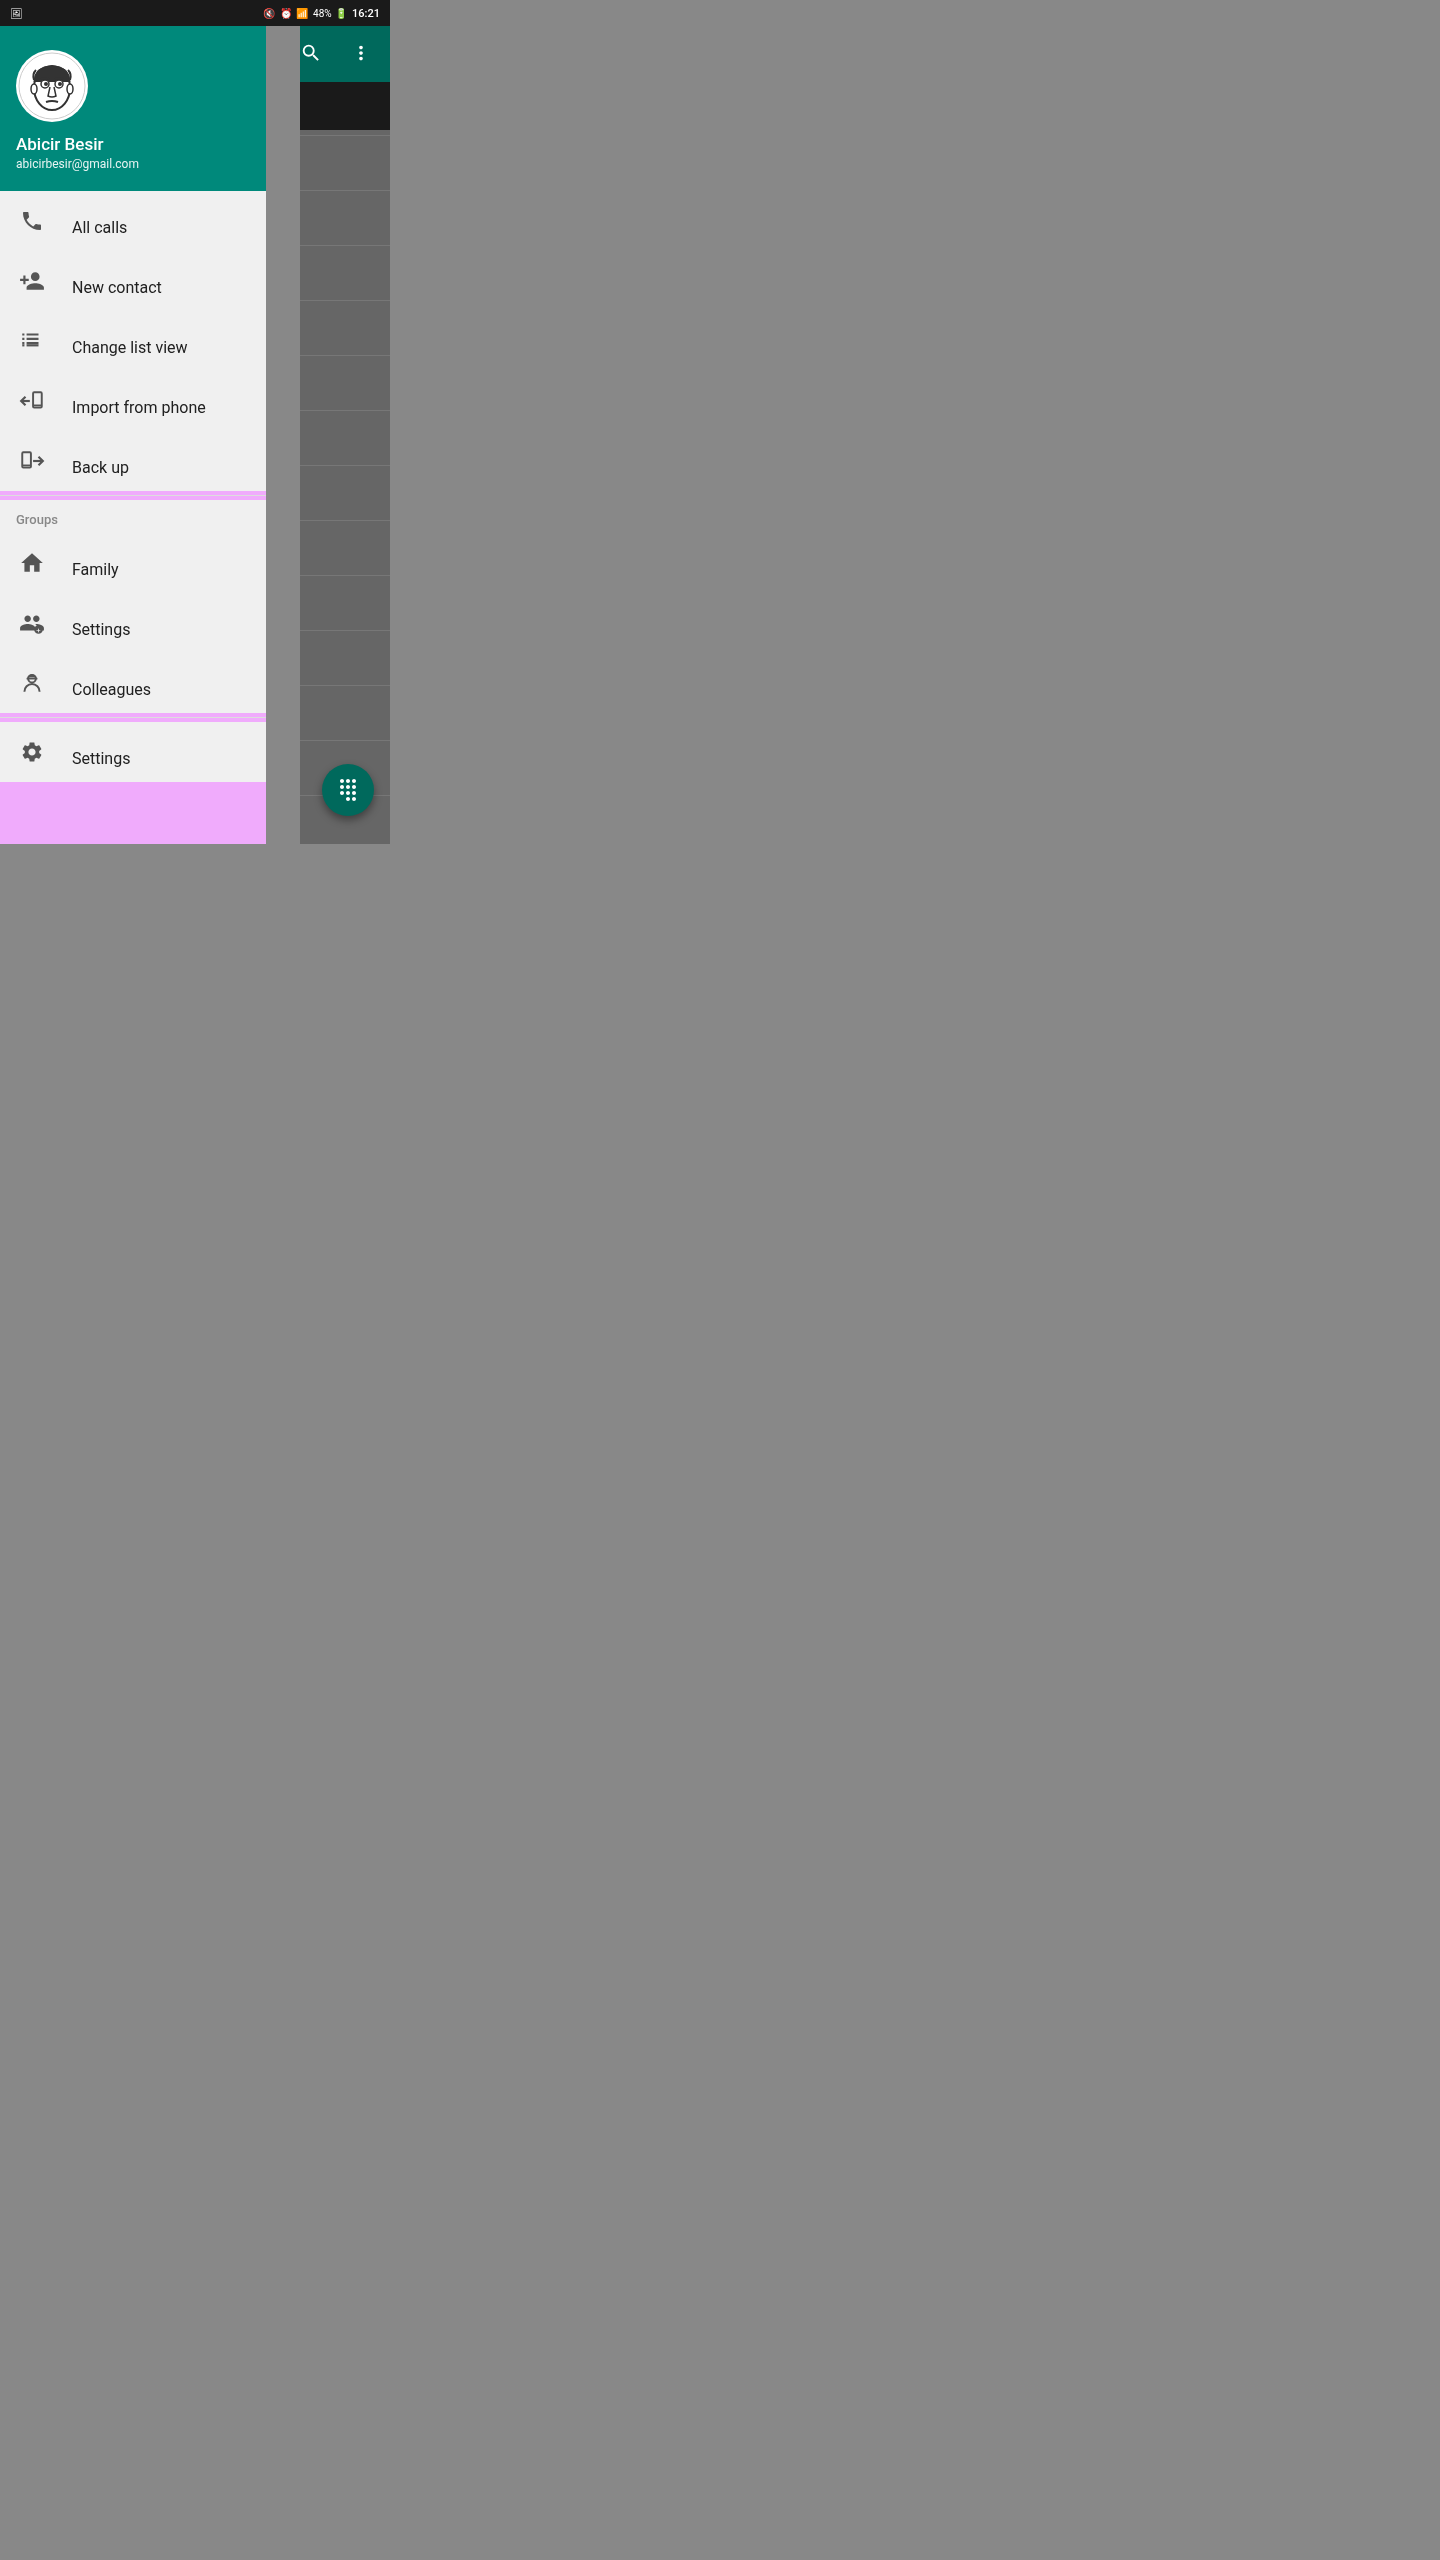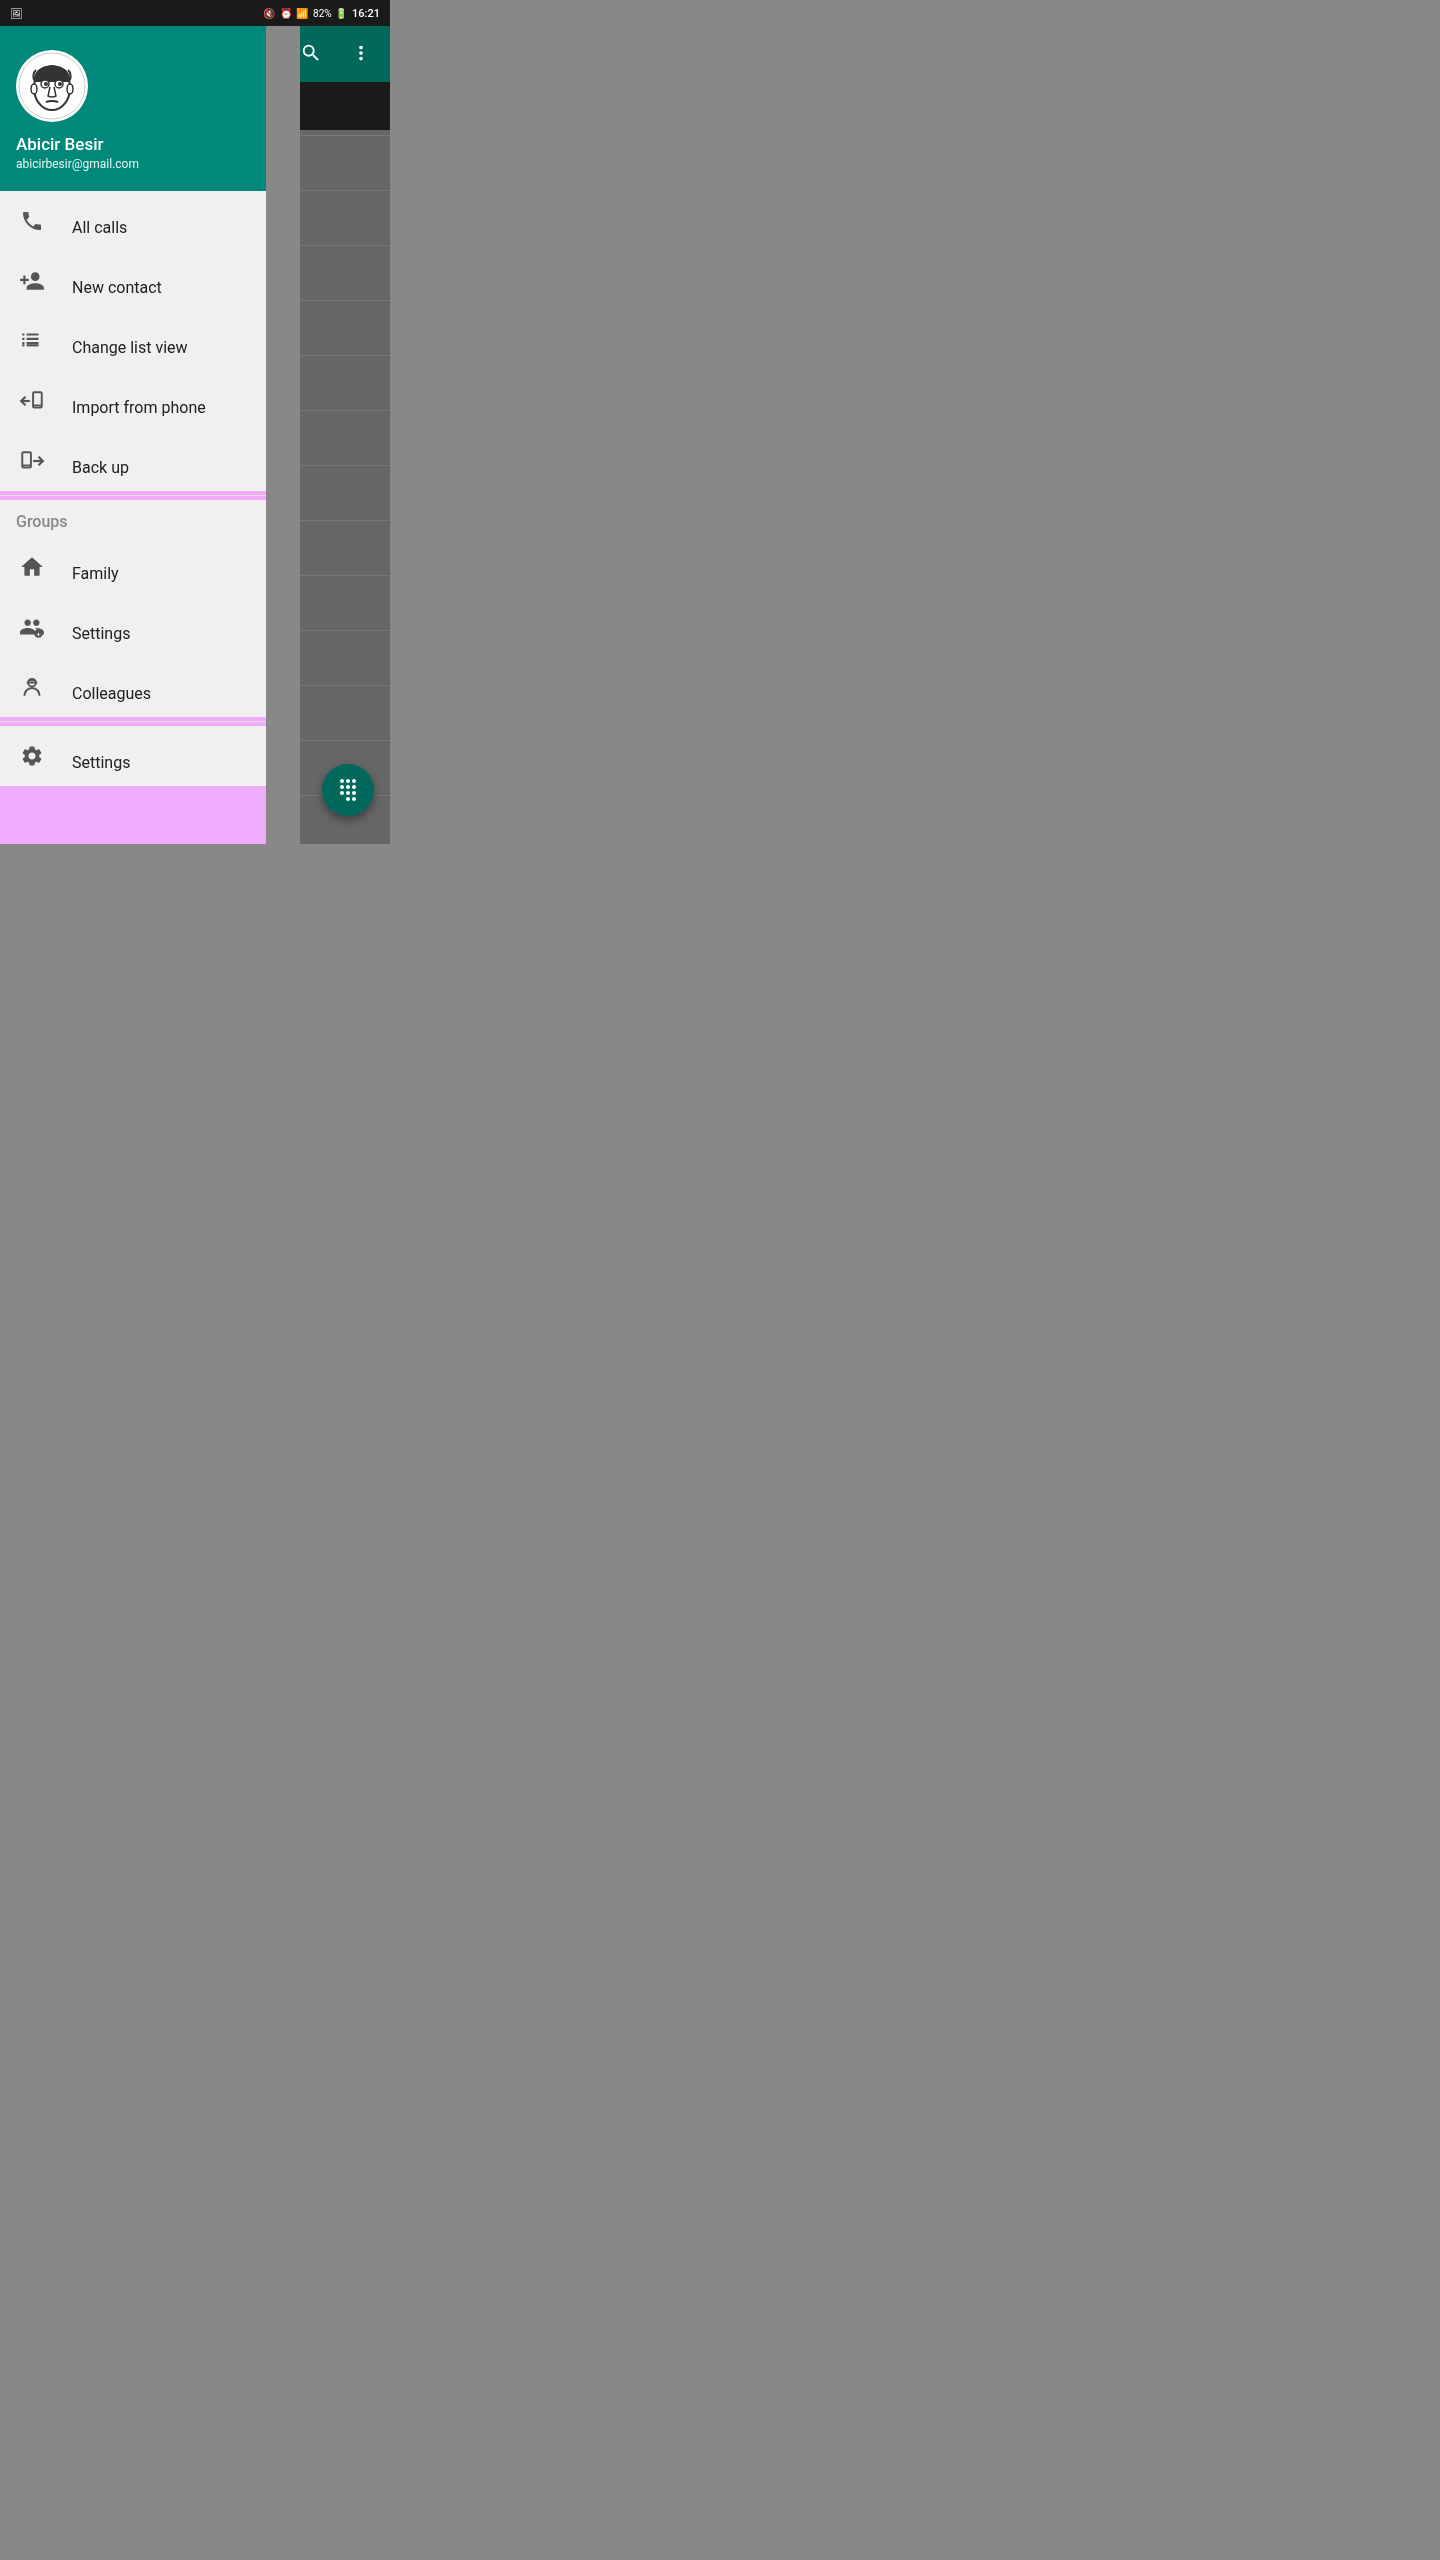--- a/index.html
+++ b/index.html
@@ -133,21 +133,21 @@
     }
 
     .divider {
       height: 1px;
       background: #ddd;
       margin: 4px 0;
     }
 
     .groups-header {
       padding: 12px 16px 6px 16px;
-      font-size: 16px;
+      font-size: 13px;
       color: #888;
       text-transform: none;
       font-weight: 500;
     }
 
     
     .content-overlay {
       position: absolute;
       left: 300px;
       top: 0;
@@ -194,21 +194,21 @@
 <body>
 
 <div class="status-bar">
   <div class="status-bar-left">
     <span style="font-size:10px;">🖼</span>
   </div>
   <div class="status-bar-right">
     <span style="font-size:10px;">🔇</span>
     <span style="font-size:10px;">⏰</span>
     <span style="font-size:10px;">📶</span>
-    <span style="font-size:10px;">82%</span>
+    <span style="font-size:10px;">48%</span>
     <span style="font-size:10px;">🔋</span>
     <span style="font-size:11px; font-weight:500;">16:21</span>
   </div>
 </div>
 
 <div class="main-wrapper">
 
   <div class="content-overlay">
 
     <div style="border-bottom:1px solid #777; height:55px;"></div>

